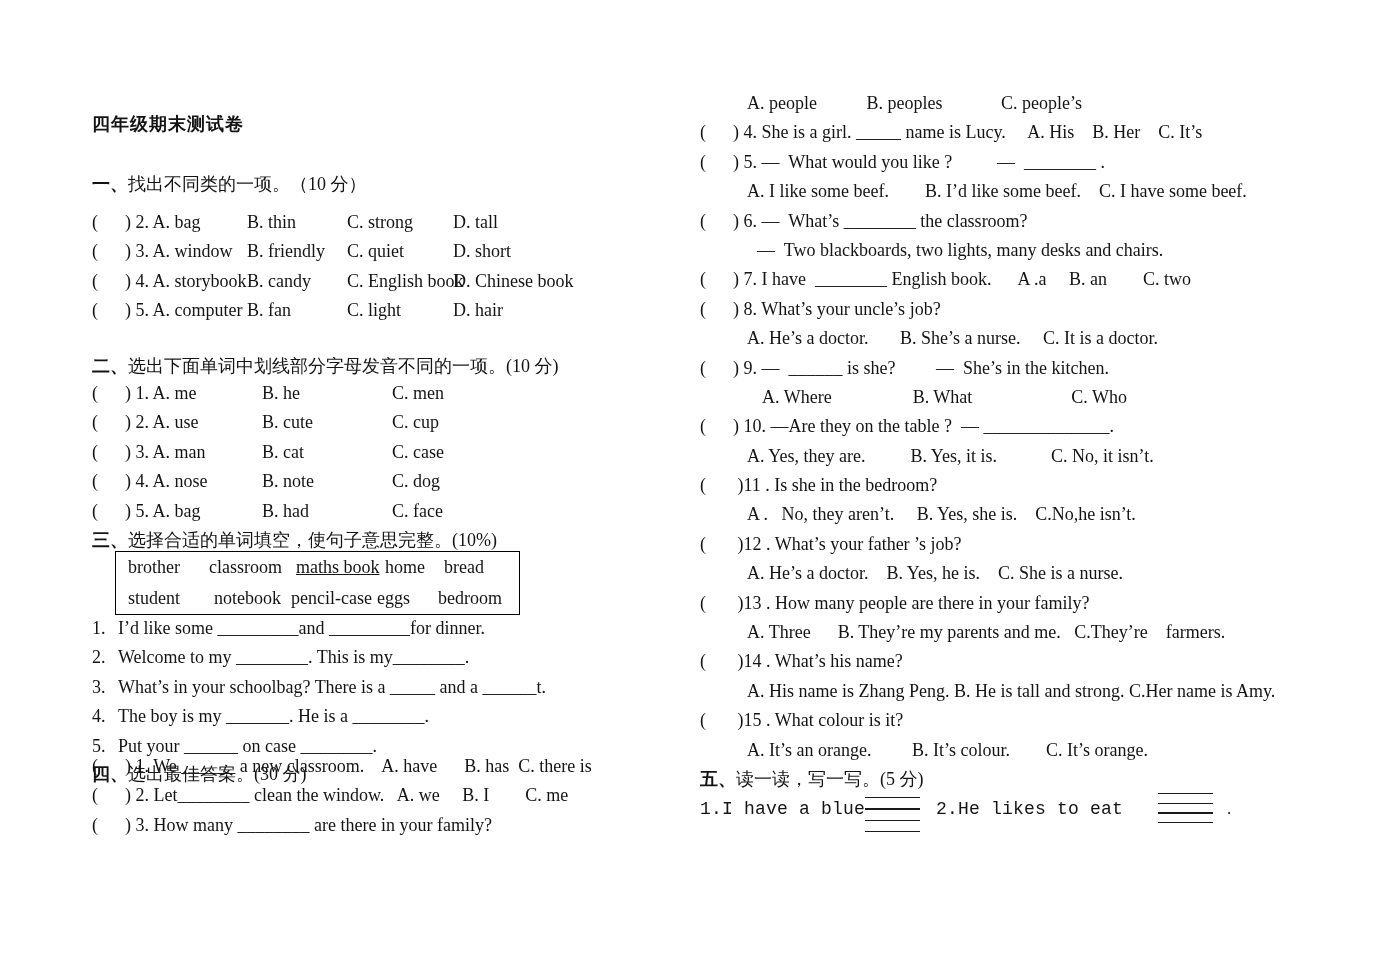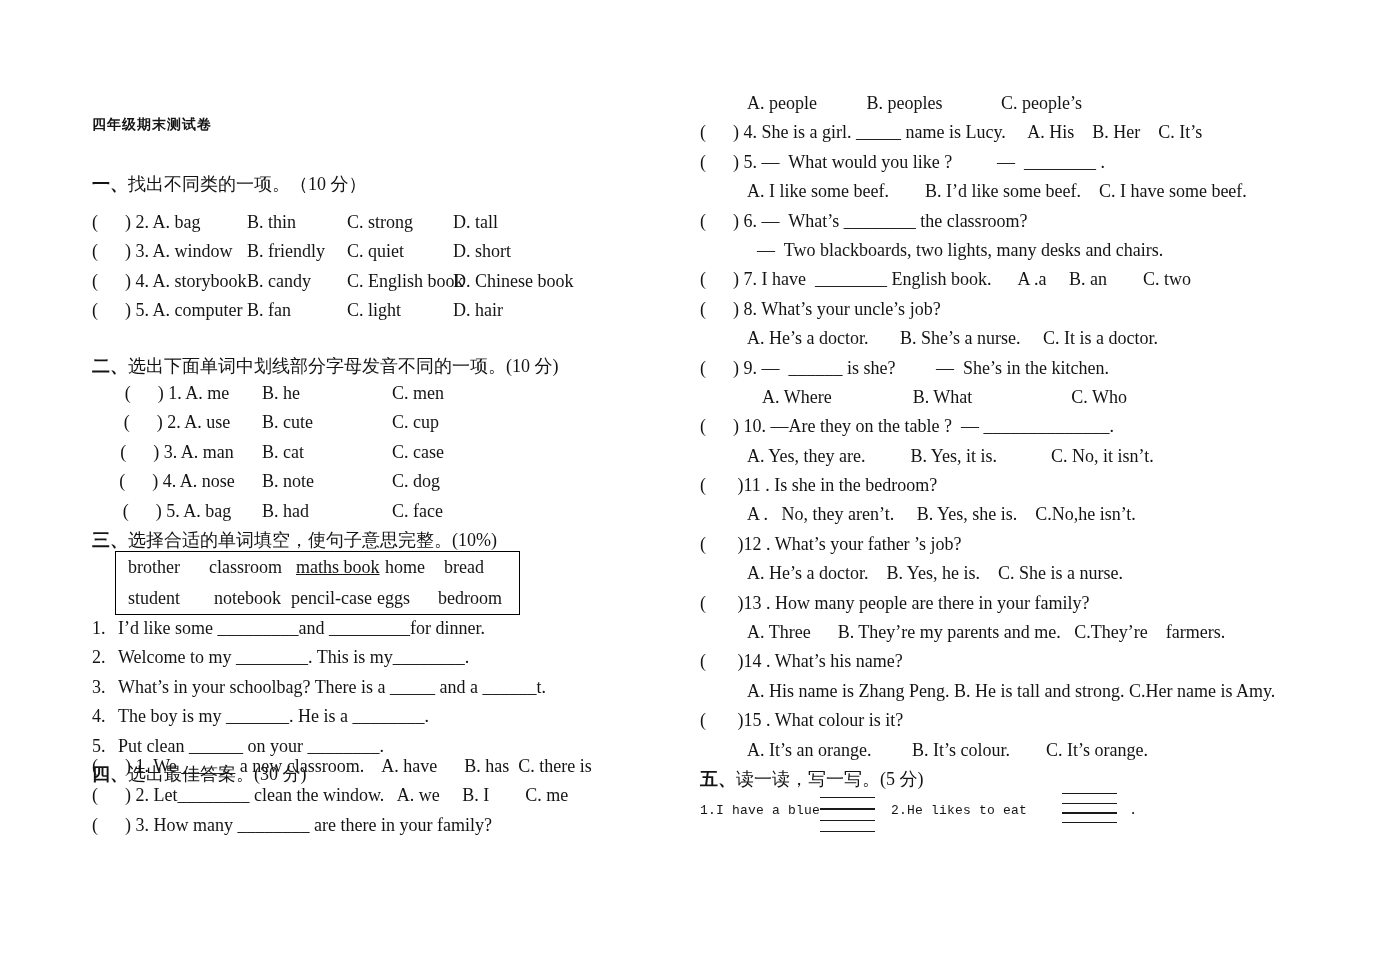--- a/index.html
+++ b/index.html
@@ -5,52 +5,52 @@
   html,body{margin:0;padding:0;background:#ffffff;}
   body{width:1375px;height:971px;font-family:"Liberation Serif","DejaVu Serif",serif;color:#141414;}
   .page{position:relative;width:1375px;height:971px;overflow:hidden;background:#fff;}
 
   .abs{position:absolute;}
   .ln{height:29.4px;line-height:29.4px;font-size:18px;white-space:pre;}
   .num-b{font-family:"Liberation Sans","DejaVu Sans",sans-serif;font-weight:700;}
 
   
   .title{left:92px;top:104px;font-family:"Liberation Sans","DejaVu Sans",sans-serif;
-         font-weight:700;font-size:14px;line-height:40px;letter-spacing:1px;}
+         font-weight:700;font-size:18px;line-height:40px;letter-spacing:1px;}
 
   
   .h1{left:92px;top:170px;}
   .s1rows{left:92px;top:208px;width:580px;}
   .h2{left:92px;top:352px;}
   .s2rows{left:92px;top:379px;width:580px;}
   .h3{left:92px;top:526px;}
   .wordbox{left:115px;top:551px;width:403px;height:62px;border:1.5px solid #000;}
   .wb-row{display:flex;height:31px;line-height:31px;font-size:18px;padding-left:12px;white-space:pre;}
   .s3items{left:92px;top:614px;width:580px;}
   .h4{left:92px;top:760px;}
   .s4rows{left:92px;top:752px;width:600px;}
 
   
   .row{display:flex;}
   .row span{white-space:pre;flex-shrink:0;}
   .c155{width:155px;} .c100{width:100px;} .c106{width:106px;}
-  .c170{width:170px;text-align:center;} .c130{width:130px;}
+  .c170{width:170px;} .c130{width:130px;}
   .w81{width:81px;} .w87{width:87px;} .w89{width:89px;text-decoration:underline;} .w59{width:59px;}
   .w86{width:86px;} .w77{width:77px;} .w61{width:61px;}
 
   
   .itm .n{display:inline-block;width:26px;}
 
   
   .rcol{left:700px;top:89px;width:660px;}
   .ind1{padding-left:47px;} .ind2{padding-left:57px;} .ind3{padding-left:62px;}
 
   
   .w5line{height:29.4px;line-height:29.4px;white-space:pre;}
-  .mono{font-family:"Liberation Mono","DejaVu Sans Mono",monospace;font-size:13px;letter-spacing:0.2px;}
+  .mono{font-family:"Liberation Mono","DejaVu Sans Mono",monospace;font-size:18px;letter-spacing:0.2px;}
   .grid{display:inline-block;width:55px;position:relative;vertical-align:top;}
   .grid1{height:35px;top:3px;
     background:repeating-linear-gradient(to bottom,#1a1a1a 0 1.3px,transparent 1.3px 11.3px);}
   .grid2{height:30px;top:-1px;margin-left:35px;
     background:repeating-linear-gradient(to bottom,#1a1a1a 0 1.3px,transparent 1.3px 9.7px);}
   .m25{margin-left:16px;}
   .tail{margin-left:14px;font-size:17px;}
 </style>
 </head>
 <body>
@@ -83,21 +83,21 @@
   <div class="abs wordbox">
     <div class="wb-row"><span class="w81">brother</span><span class="w87">classroom</span><span class="w89">maths book</span><span class="w59">home</span><span>bread</span></div>
     <div class="wb-row"><span class="w86">student</span><span class="w77">notebook</span><span class="w86">pencil-case</span><span class="w61">eggs</span><span>bedroom</span></div>
   </div>
 
   <div class="abs s3items">
     <div class="ln itm"><span class="n">1.</span><span>I’d like some _________and _________for dinner.</span></div>
     <div class="ln itm"><span class="n">2.</span><span>Welcome to my ________. This is my________.</span></div>
     <div class="ln itm"><span class="n">3.</span><span>What’s in your schoolbag? There is a _____ and a ______t.</span></div>
     <div class="ln itm"><span class="n">4.</span><span>The boy is my _______. He is a ________.</span></div>
-    <div class="ln itm"><span class="n">5.</span><span>Put clean ______ on your ________.</span></div>
+    <div class="ln itm"><span class="n">5.</span><span>Put your ______ on case ________.</span></div>
   </div>
 
   <div class="abs h4 ln"><span class="num-b">四、</span><span>选出最佳答案。(30 分)</span></div>
 
   <div class="abs s4rows">
     <div class="ln">(      ) 1. We ______ a new classroom.    A. have      B. has  C. there is</div>
     <div class="ln">(      ) 2. Let________ clean the window.   A. we     B. I        C. me</div>
     <div class="ln">(      ) 3. How many ________ are there in your family?</div>
   </div>
 

